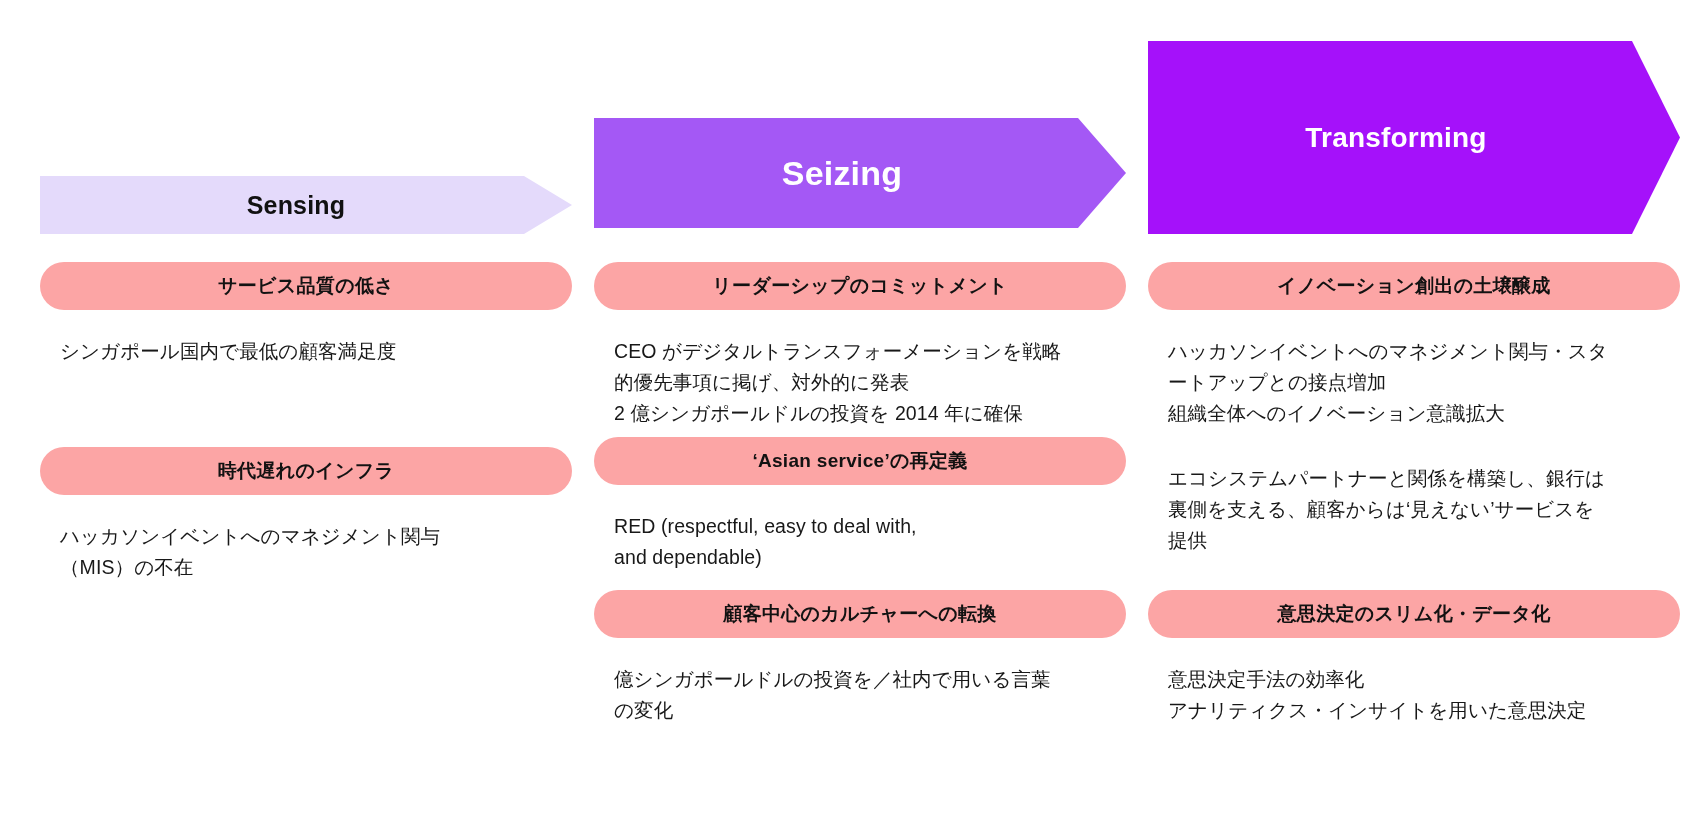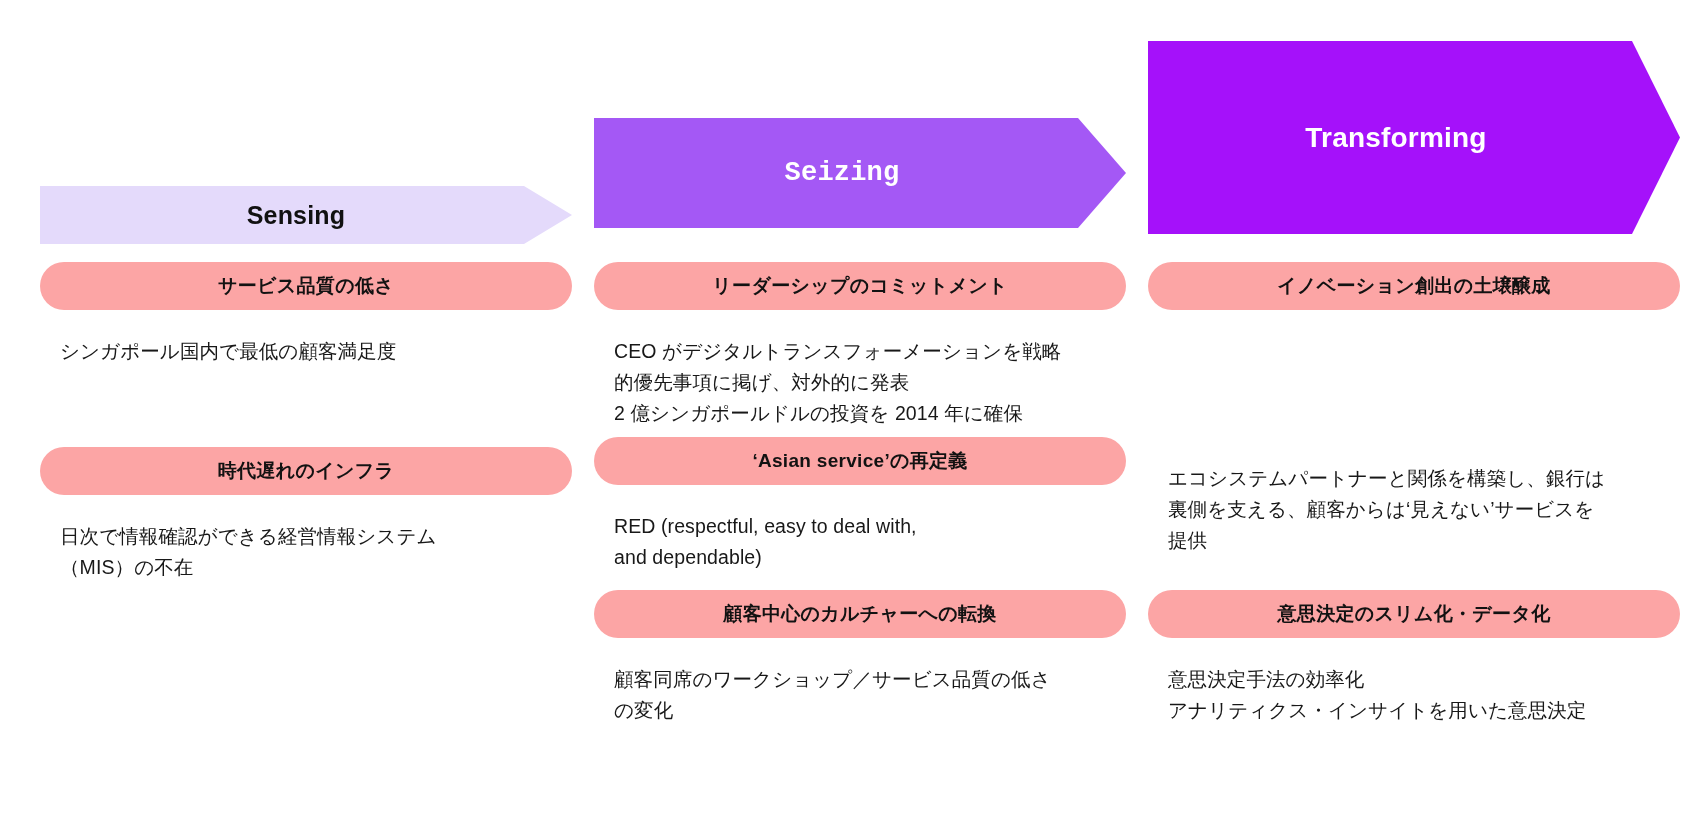--- a/index.html
+++ b/index.html
@@ -28,42 +28,41 @@
   }
   .arrow-label {
     font-weight: bold;
     letter-spacing: 0.2px;
     padding-right: 36px;
     white-space: nowrap;
   }
 
   .arrow-sensing {
     left: 40px;
-    top: 186px;
+    top: 176px;
     width: 532px;
     height: 58px;
     background: #E4DAFB;
     padding-left: 16px;
   }
   .arrow-sensing .arrow-label {
     color: #111111;
     font-size: 25px;
   }
 
   .arrow-seizing {
     left: 594px;
     top: 118px;
     width: 532px;
     height: 110px;
     background: #A458F5;
   }
   .arrow-seizing .arrow-label {
     color: #ffffff;
-    font-size: 27px;
-    font-family: Liberation Mono, monospace;
+    font-size: 34px;
   }
 
   .arrow-transforming {
     left: 1148px;
     top: 41px;
     width: 532px;
     height: 193px;
     background: #A511FA;
   }
   .arrow-transforming .arrow-label {
@@ -133,21 +132,21 @@
       <div class="pill">
         <span class="pill-label">サービス品質の低さ</span>
       </div>
       <div class="body-text">シンガポール国内で最低の顧客満足度</div>
     </div>
 
     <div class="block" style="top:185px;">
       <div class="pill">
         <span class="pill-label">時代遅れのインフラ</span>
       </div>
-      <div class="body-text">日次で情報確認ができる経営情報システム
+      <div class="body-text">ハッカソンイベントへのマネジメント関与
 （MIS）の不在</div>
     </div>
   </div>
 
   <div class="col col-2">
     <div class="block" style="top:0px;">
       <div class="pill">
         <span class="pill-label">リーダーシップのコミットメント</span>
       </div>
       <div class="body-text">CEO がデジタルトランスフォーメーションを戦略
@@ -160,30 +159,33 @@
         <span class="pill-label">‘Asian service’の再定義</span>
       </div>
       <div class="body-text">RED (respectful, easy to deal with,
 and dependable)</div>
     </div>
 
     <div class="block" style="top:328px;">
       <div class="pill">
         <span class="pill-label">顧客中心のカルチャーへの転換</span>
       </div>
-      <div class="body-text">顧客同席のワークショップ／サービス品質の低さ
+      <div class="body-text">億シンガポールドルの投資を／社内で用いる言葉
 の変化</div>
     </div>
   </div>
 
   <div class="col col-3">
     <div class="block" style="top:0px;">
       <div class="pill">
         <span class="pill-label">イノベーション創出の土壌醸成</span>
       </div>
+      <div class="body-text">ハッカソンイベントへのマネジメント関与・スタ
+ートアップとの接点増加
+組織全体へのイノベーション意識拡大</div>
     </div>
 
     <div class="block" style="top:175px;">
       <div class="body-text">エコシステムパートナーと関係を構築し、銀行は
 裏側を支える、顧客からは‘見えない’サービスを
 提供</div>
     </div>
 
     <div class="block" style="top:328px;">
       <div class="pill">

